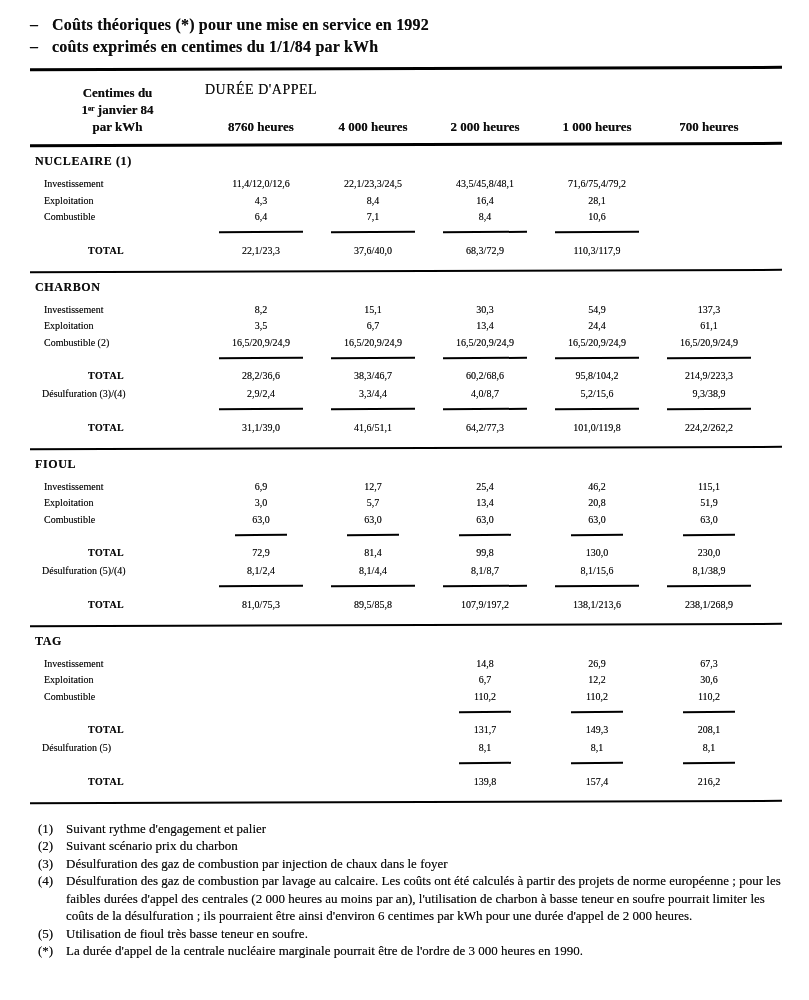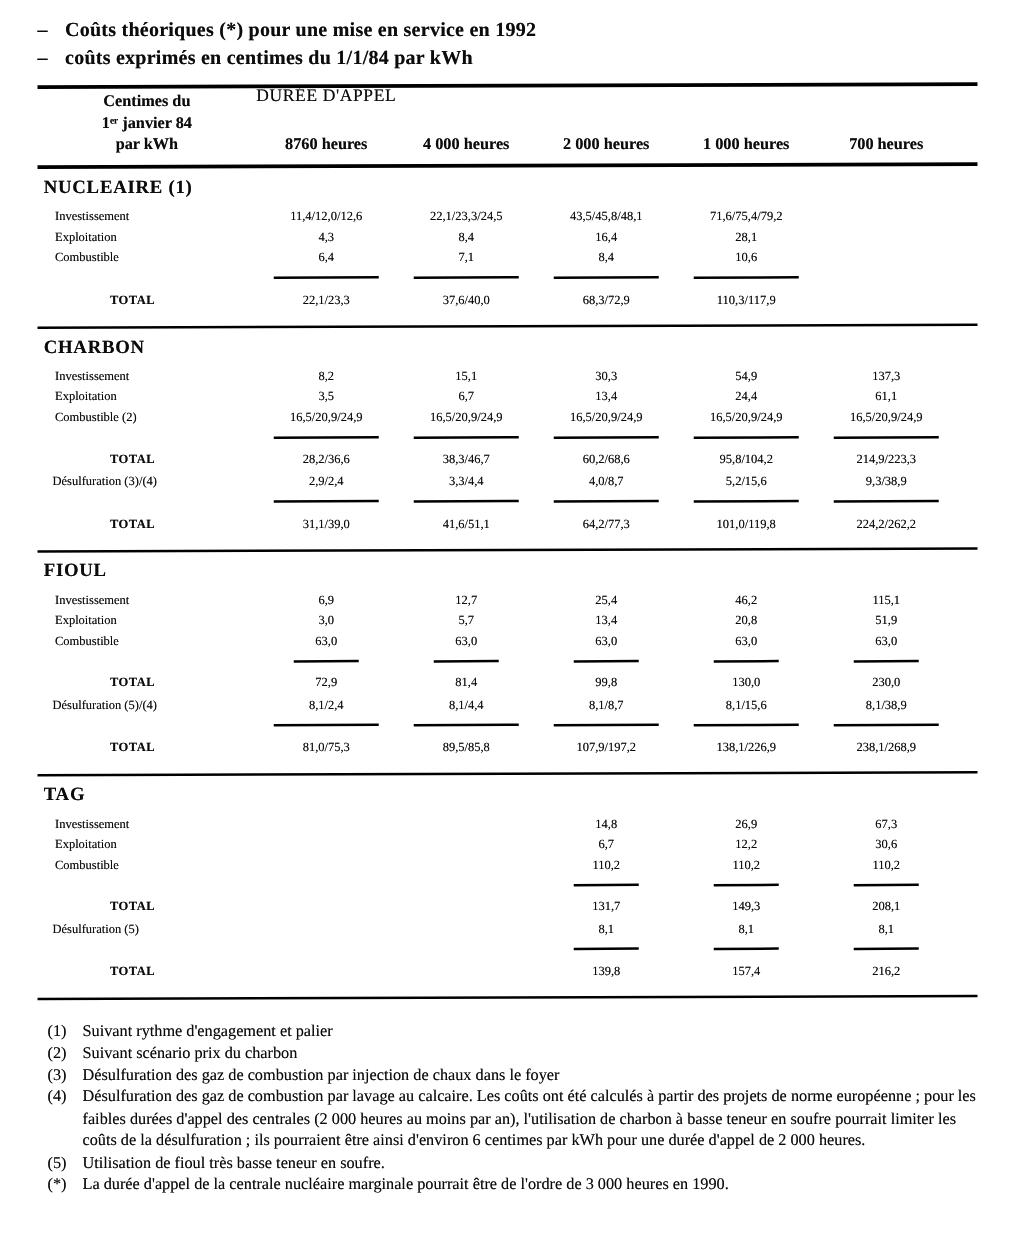--- a/index.html
+++ b/index.html
@@ -13,27 +13,27 @@
   
   .title-line{display:flex;font-weight:700;font-size:16px;line-height:22px;letter-spacing:.2px;}
   .title-line .dash{width:22px;flex:0 0 22px;}
   
   .rule{border:0;border-top:3px solid #000;width:752px;margin:0;transform:rotate(-.18deg);}
   .rule.thin{border-top-width:2.5px;}
   .rule.top{margin-top:9px;}
   
   .grid{display:grid;grid-template-columns:175px repeat(5,112px);}
   
-  .thead{margin-bottom:8px;}
+  .thead{margin-top:12px;margin-bottom:8px;}
   .thead .left-label{grid-column:1;grid-row:1/3;text-align:center;font-weight:700;font-size:13px;line-height:17px;padding-top:2px;}
   .thead .duree{grid-column:2/7;grid-row:1;text-align:left;font-weight:400;font-size:14px;letter-spacing:.5px;padding-bottom:16px;}
   .thead .colhead{grid-row:2;text-align:center;font-weight:700;font-size:13px;align-self:end;}
   
   .section{padding-top:8px;}
-  .section-title{font-weight:700;font-size:15px;letter-spacing:.6px;padding-left:5px;margin-bottom:7px;}
+  .section-title{font-weight:700;font-size:12px;letter-spacing:.6px;padding-left:5px;margin-bottom:7px;}
   .row{font-size:10px;line-height:16.5px;}
   .row .lbl{padding-left:14px;white-space:nowrap;}
   .row .val{text-align:center;white-space:nowrap;}
   .row.total-row{line-height:20px;padding-top:2px;}
   .row.total-row .lbl{padding-left:58px;font-weight:700;letter-spacing:.4px;}
   .row.desulf-row .lbl{padding-left:12px;}
   .rule-row{height:13px;align-items:center;}
   .rule-row .cell{display:flex;justify-content:center;}
   .rule-row .cell .bar{border-top:2.5px solid #000;transform:rotate(-.3deg);}
   .section-divider{margin-top:9px;}
@@ -294,21 +294,21 @@
           </div>
           <div class="cell">
             <div class="bar" style="width: 84px;"></div>
           </div>
         </div>
         <div class="grid row total-row">
           <div class="lbl">TOTAL</div>
           <div class="val">81,0/75,3</div>
           <div class="val">89,5/85,8</div>
           <div class="val">107,9/197,2</div>
-          <div class="val">138,1/226,9</div>
+          <div class="val">138,1/213,6</div>
           <div class="val">238,1/268,9</div>
         </div>
       </div>
       <hr class="rule thin section-divider">
       <div class="section">
         <div class="section-title">TAG</div>
         <div class="grid row">
           <div class="lbl">Investissement</div>
           <div class="val"></div>
           <div class="val"></div>

